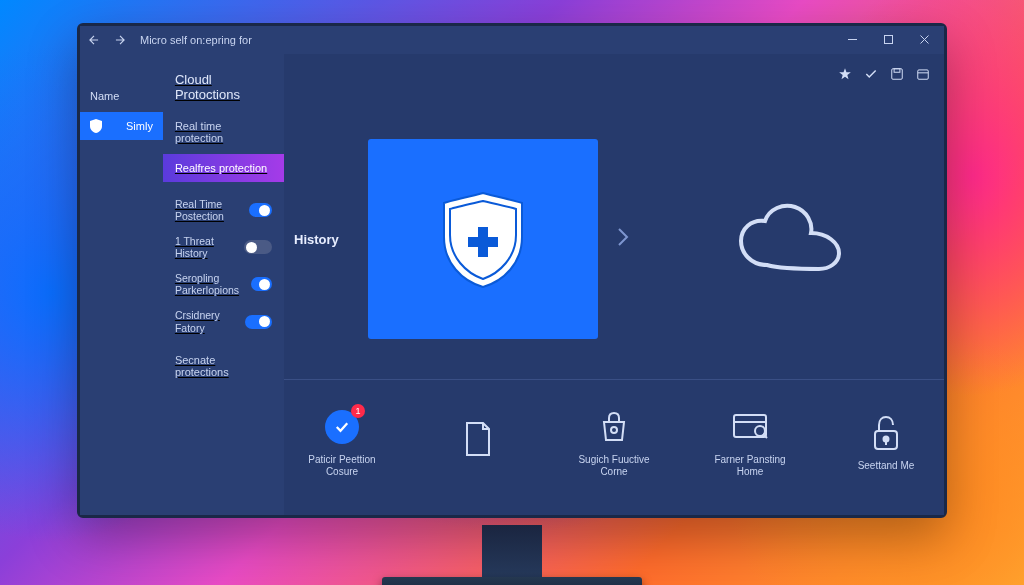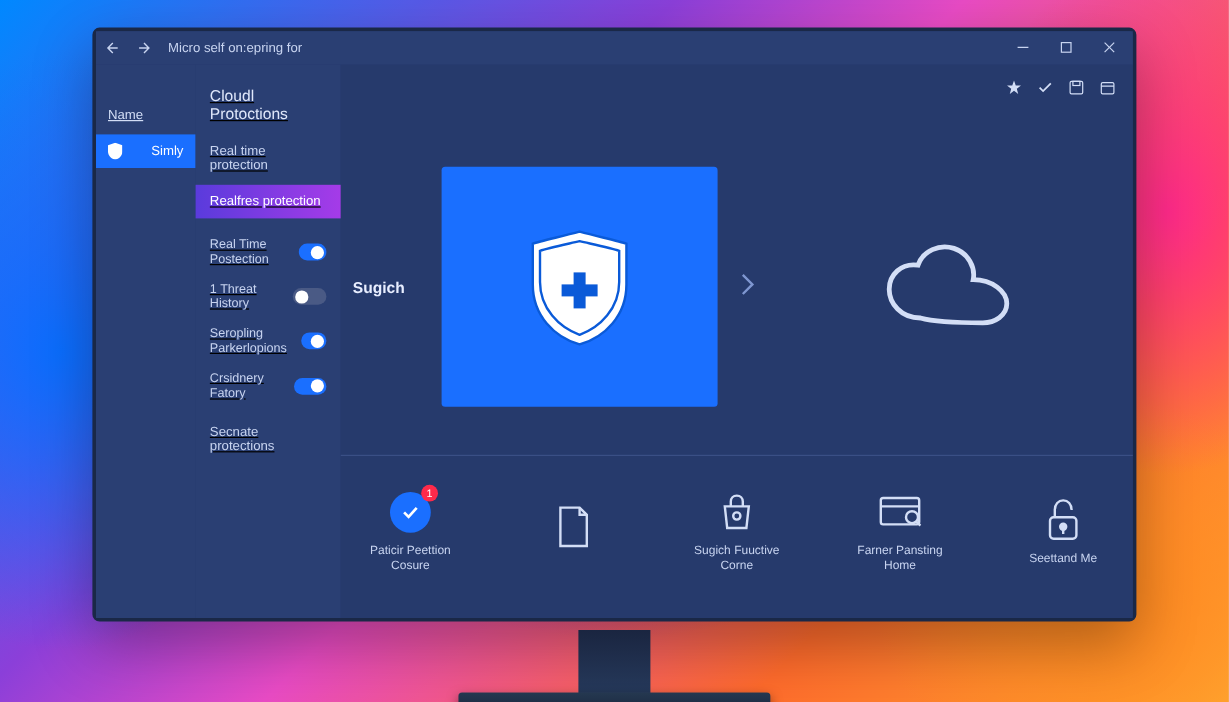--- a/index.html
+++ b/index.html
@@ -67,21 +67,21 @@
     .win-btn { width: 32px; height: 22px; display: flex; align-items: center; justify-content: center; color: #c8d4f0; cursor: pointer; font-size: 11px; }
     .win-btn svg { stroke: #c8d4f0; }
     
     .app-body { display: flex; height: calc(100% - 28px); }
     
     .col-leftnav {
       width: 94px;
       background: #2a3f73;
       padding-top: 36px;
     }
-    .leftnav-header { color: #d3def6; font-size: 11px; padding: 0 10px 10px; text-decoration: underline; }
+    .leftnav-header { color: #d3def6; font-size: 11px; padding: 0 10px 10px; }
     .leftnav-item {
       display: flex;
       align-items: center;
       gap: 24px;
       padding: 7px 10px;
       color: #fff;
       font-size: 11px;
       cursor: pointer;
     }
     .leftnav-item.active { background: #1a6fff; }
@@ -324,21 +324,21 @@
         </span>
         <span class="tool-ico">
           <svg width="14" height="14" viewBox="0 0 24 24" fill="none" stroke="#d3def6" stroke-width="1.7">
               <rect x="3" y="5" width="18" height="16" rx="2"></rect>
               <line x1="3" y1="10" x2="21" y2="10"></line>
             </svg>
         </span>
       </div>
 
       <div class="hero-row">
-        <div class="expl-label">Sugich</div>
+        <div class="expl-label">History</div>
         <div class="hero-tile">
           <svg class="shield-big" viewBox="0 0 90 100">
             <path d="M45 4 C60 8 78 12 84 14 V48 C84 74 66 92 45 98 C24 92 6 74 6 48 V14 C12 12 30 8 45 4 Z" fill="#fff" stroke="#0a5ad8" stroke-width="2"></path>
             <path d="M45 12 C58 15 72 18 78 20 V46 C78 68 62 84 45 90 C28 84 12 68 12 46 V20 C18 18 32 15 45 12 Z" fill="none" stroke="#0a5ad8" stroke-width="2"></path>
             <rect x="40" y="38" width="10" height="30" fill="#0a5ad8"></rect>
             <rect x="30" y="48" width="30" height="10" fill="#0a5ad8"></rect>
           </svg>
         </div>
         <div class="chev">
           <svg width="14" height="20" viewBox="0 0 14 20" fill="none" stroke="#7e96d0" stroke-width="2">

